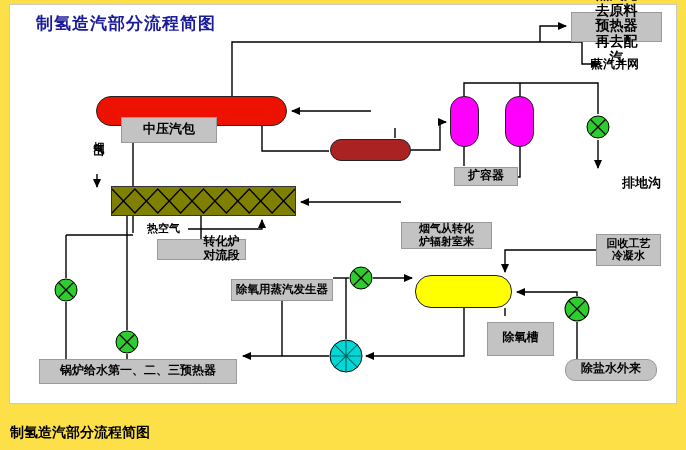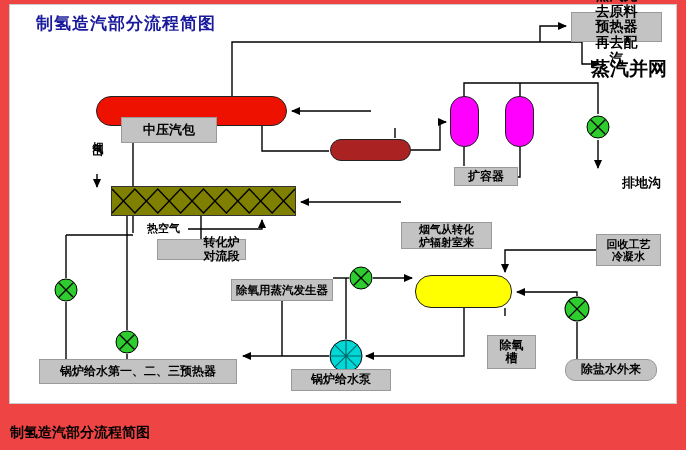--- a/index.html
+++ b/index.html
@@ -1,17 +1,17 @@
 <!DOCTYPE html>
 <html style="--title-color: #1a1a9c; --vessel-red: #ee1100; --vessel-dark-red: #aa2222; --vessel-magenta: #ff00ff; --vessel-yellow: #ffff00; --exchanger-olive: #7f7f00; --valve-green: #2ecc2e; --pump-cyan: #00d8d8; --label-gray: #c3c3c3; --line-color: #000000;"><head>
 <meta charset="utf-8">
 <style>
   html,body{margin:0;padding:0;background:#ffffff;}
-  .stage{position:relative;width:686px;height:450px;background:#ef4444;
-         font-family:Liberation Serif, serif;overflow:hidden;}
+  .stage{position:relative;width:686px;height:450px;background:#fde047;
+         font-family:Liberation Mono, monospace;overflow:hidden;}
   .frame{position:absolute;left:9px;top:4px;width:666px;height:398px;
          border:1px solid #cbcbcb;background:#fff;}
   .title{position:absolute;left:36px;top:12px;font-size:17px;font-weight:bold;
          color:var(--title-color,#1a1a9c);letter-spacing:1px;z-index:4;}
   .caption{position:absolute;left:10px;top:424px;font-size:14px;font-weight:bold;color:#000;z-index:4;}
   .wires{position:absolute;left:0;top:0;z-index:1;}
   .vessel{position:absolute;z-index:2;border:1px solid #222;box-sizing:border-box;}
   .v-red{background:var(--vessel-red,#ee1100);}
   .v-dred{background:var(--vessel-dark-red,#aa2222);}
   .v-mag{background:var(--vessel-magenta,#ff00ff);}
@@ -130,25 +130,24 @@
       <path d="M17 1 L17 33 M1 17 L33 17 M5.3 5.3 L28.7 28.7 M28.7 5.3 L5.3 28.7"></path>
     </svg>
   </div>
 
   <div class="gbox" style="left:121px;top:69px;width:96px;height:26px;font-size:13px;margin-top:48px;">中压汽包</div>
   <div class="gbox" style="left:454px;top:167px;width:64px;height:19px;font-size:12px;">扩容器</div>
   <div class="gbox" style="left:571px;top:12px;width:91px;height:30px;font-size:14px;padding:2px 22px;">蒸汽先去原料预热器再去配汽</div>
   <div class="gbox" style="left:401px;top:189px;width:91px;height:27px;font-size:11px;padding:2px 17px;margin-top:33px;">烟气从转化炉辐射室来</div>
   <div class="gbox" style="left:157px;top:239px;width:89px;height:21px;font-size:12px;padding-left:40px;">转化炉对流段</div>
   <div class="gbox" style="left:231px;top:279px;width:102px;height:22px;font-size:11.5px;">除氧用蒸汽发生器</div>
-  <div class="gbox" style="left:487px;top:335px;width:49px;height:34px;font-size:12px;padding:2px 9px;">除氧槽</div>
-  <div class="gbox" style="left:291px;top:369px;width:100px;height:22px;font-size:12px;">锅炉给水泵</div>
+  <div class="gbox" style="left:487px;top:322px;width:67px;height:34px;font-size:12px;padding:2px 9px;">除氧槽</div>
   <div class="gbox" style="left:39px;top:359px;width:198px;height:25px;font-size:12px;">锅炉给水第一、二、三预热器</div>
   <div class="gbox" style="left:596px;top:234px;width:65px;height:32px;font-size:11px;padding:2px 9px;">回收工艺冷凝水</div>
   <div class="gbox" style="left:565px;top:359px;width:92px;height:22px;font-size:12px;border-radius:10px;">除盐水外来</div>
 
-  <div class="txt" style="left:591px;top:56px;font-size:19px;text-align:right;">蒸汽并网</div>
+  <div class="txt" style="left:591px;top:56px;font-size:12px;text-align:right;">蒸汽并网</div>
   <div class="txt" style="left:622px;top:174px;font-size:13px;">排地沟</div>
   <div class="txt" style="left:147px;top:221px;font-size:11px;">热空气</div>
   <div class="vtxt" style="left:90px;top:132px;">烟气出</div>
 
   <div class="caption">制氢造汽部分流程简图</div>
 </div>
 
 </body></html>

